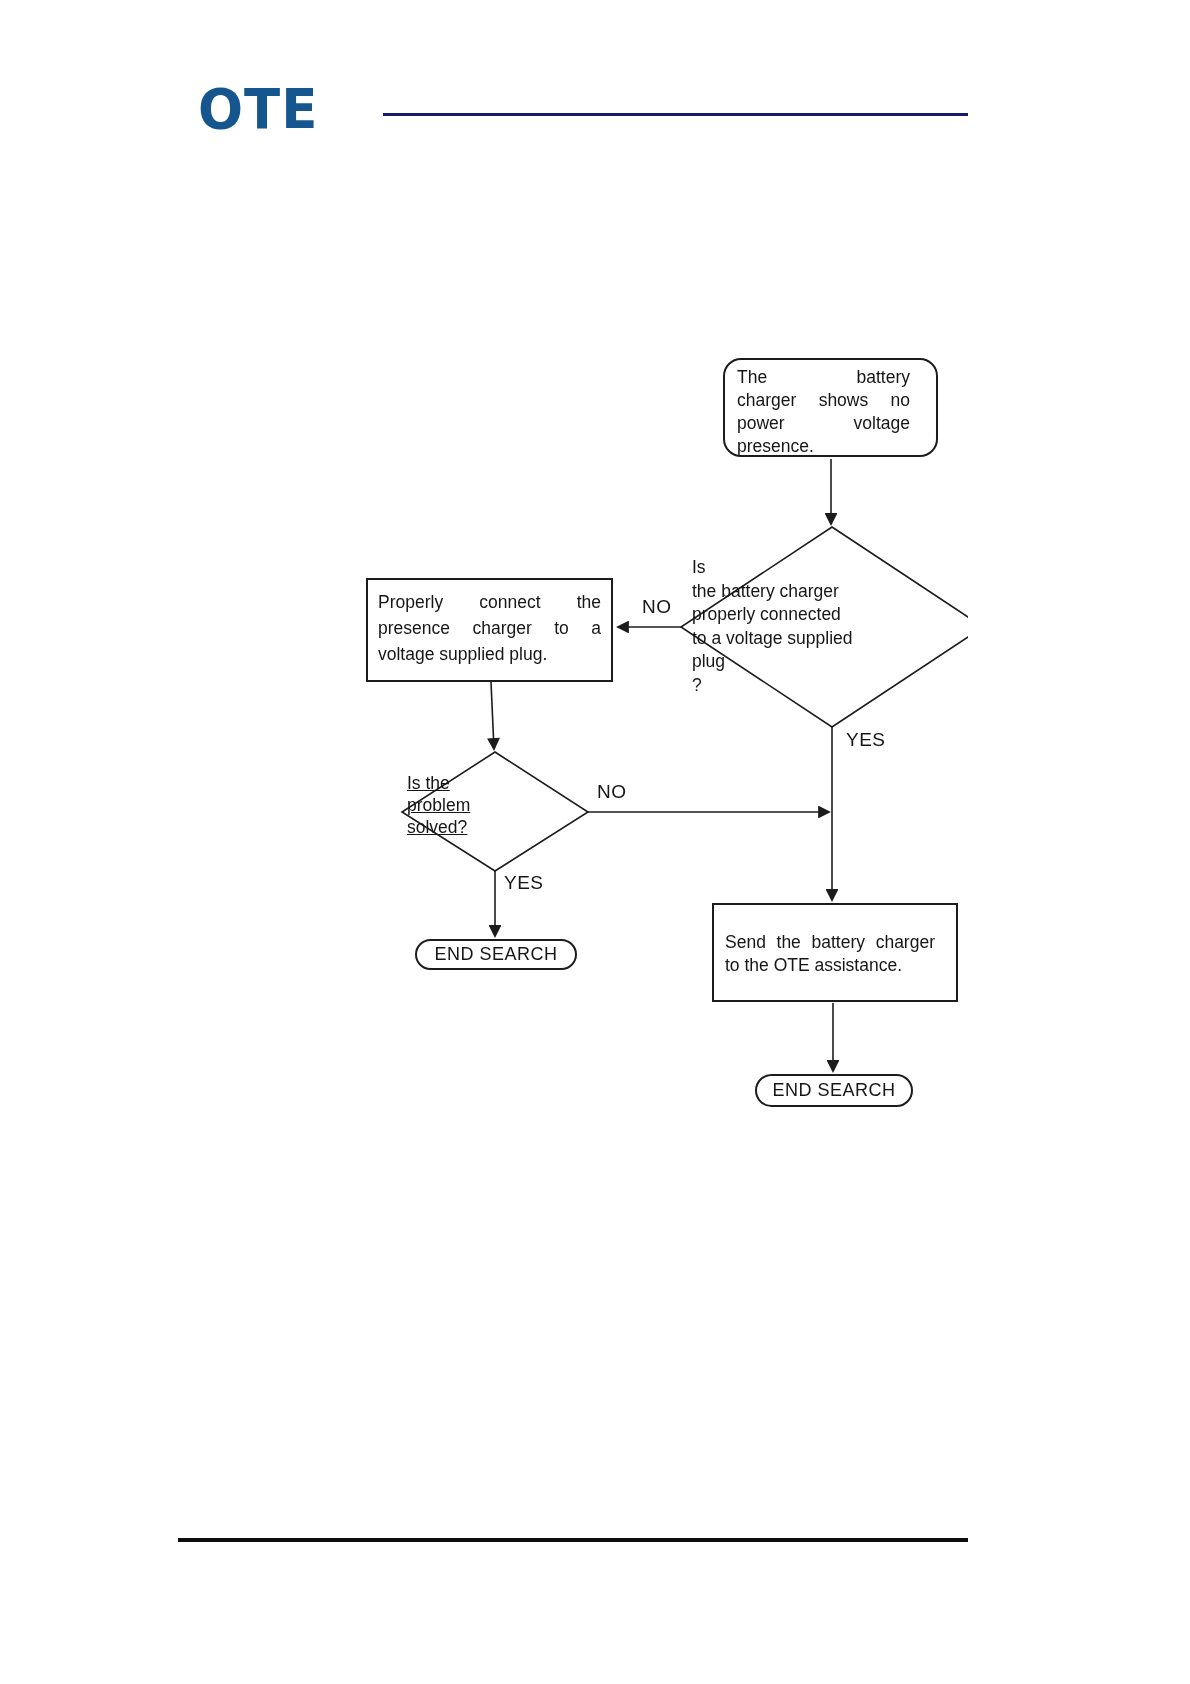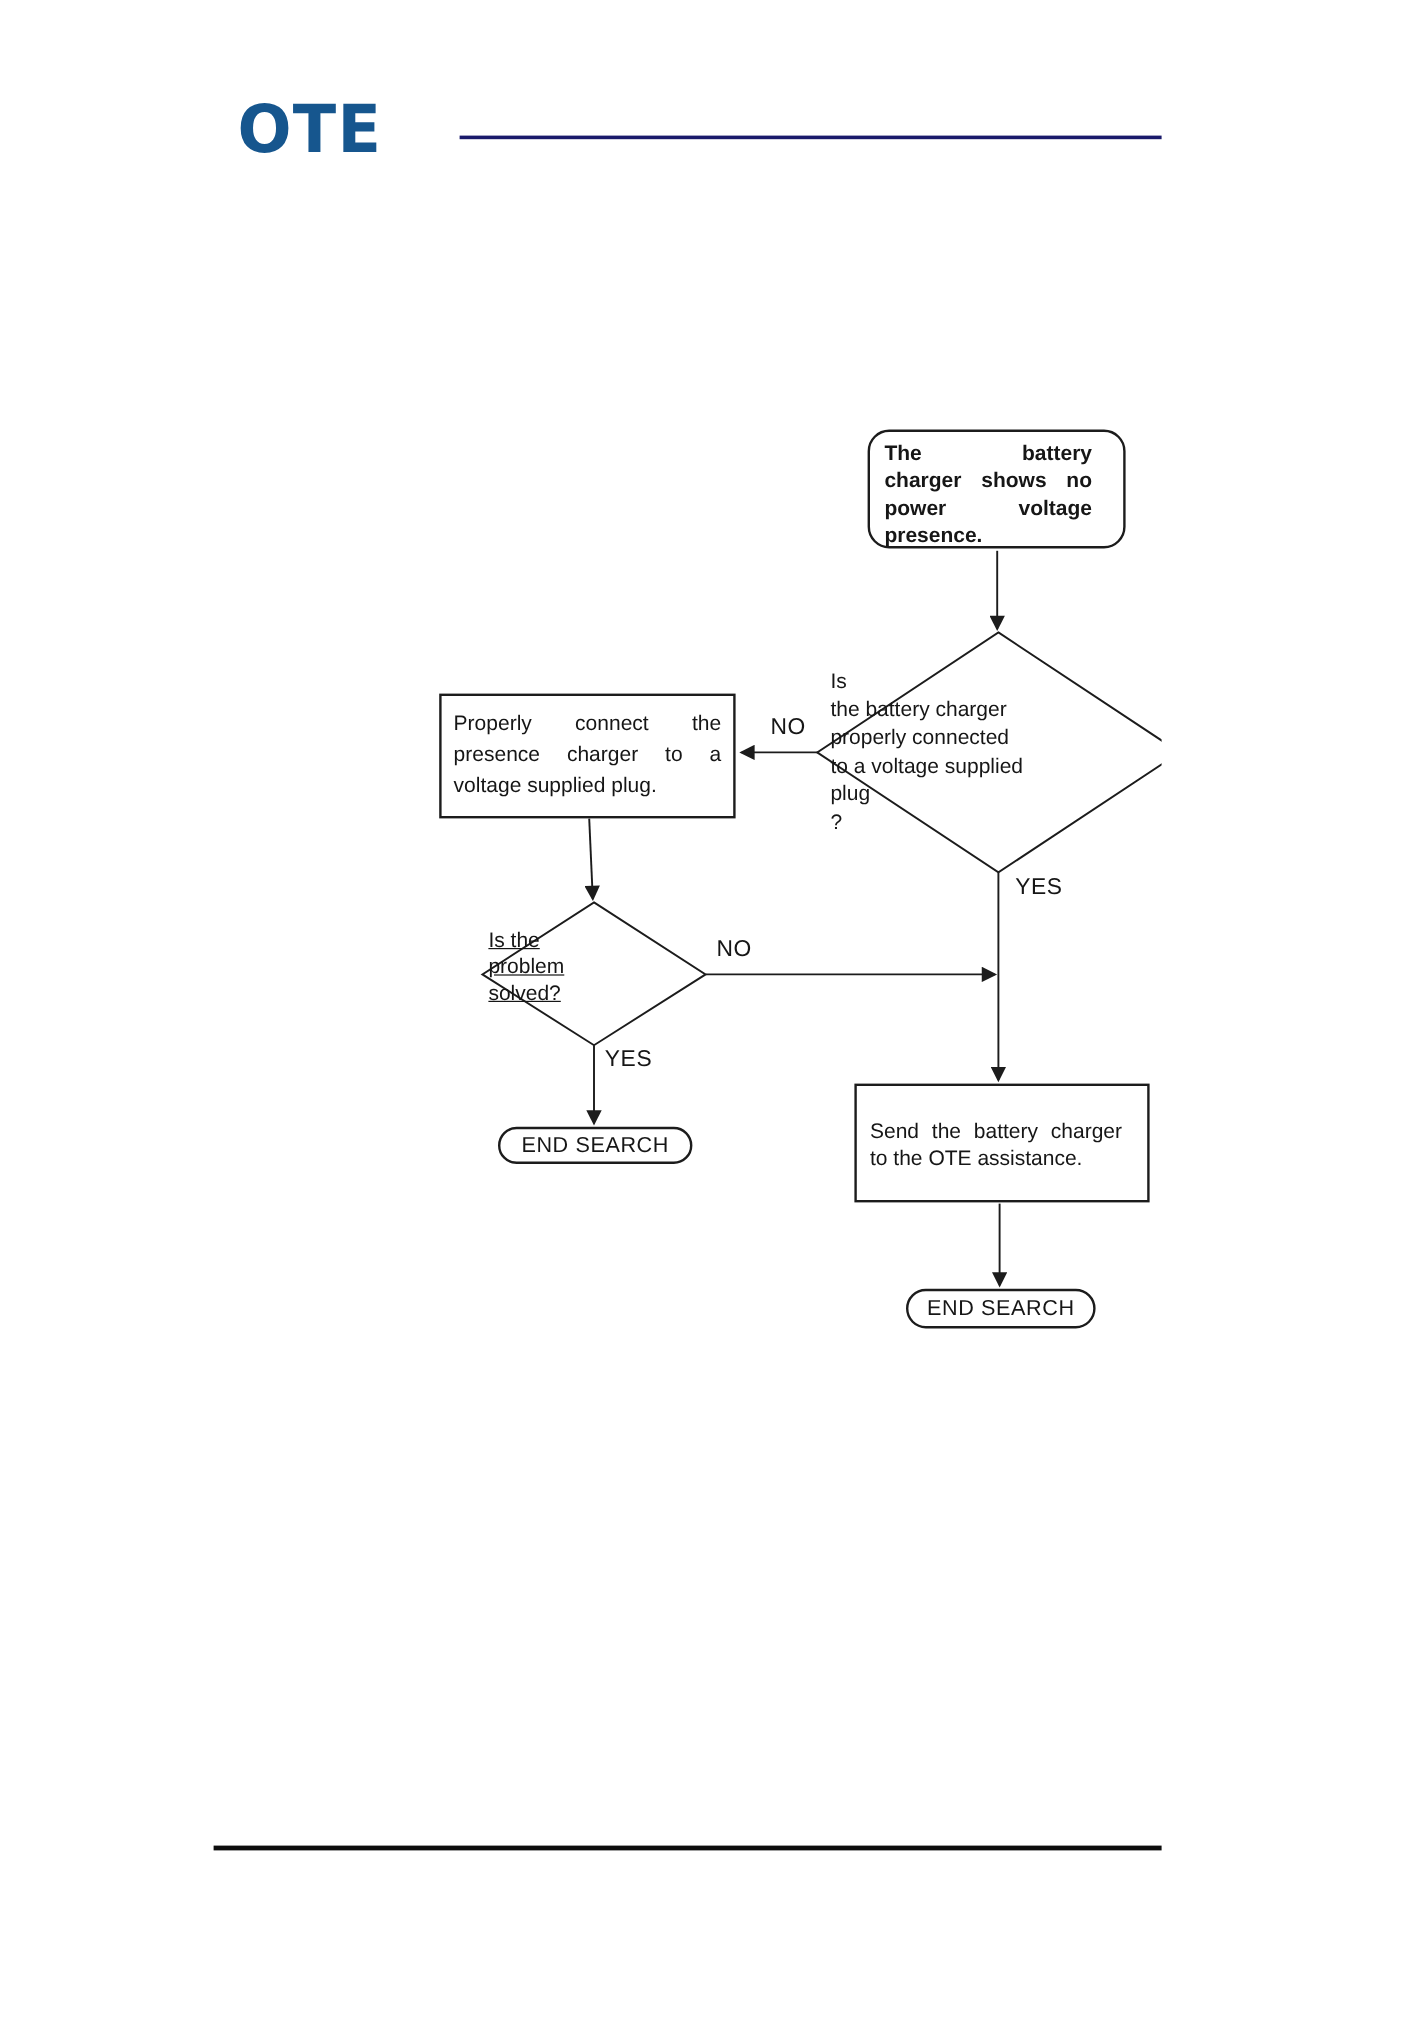--- a/index.html
+++ b/index.html
@@ -88,21 +88,20 @@
     justify-content: center;
     font-size: 18px;
     letter-spacing: 0.5px;
     color: #161616;
   }
 
   #node-start {
     left: 723px; top: 358px; width: 215px; height: 99px;
     padding: 6px 26px 0 12px;
     line-height: 23px;
-    font-weight: bold;
   }
   #node-connect {
     left: 366px; top: 578px; width: 247px; height: 104px;
     padding: 9px 10px 12px 10px;
     line-height: 26px;
   }
   #node-send {
     left: 712px; top: 903px; width: 246px; height: 99px;
     padding: 26px 21px 0 11px;
     line-height: 23px;

